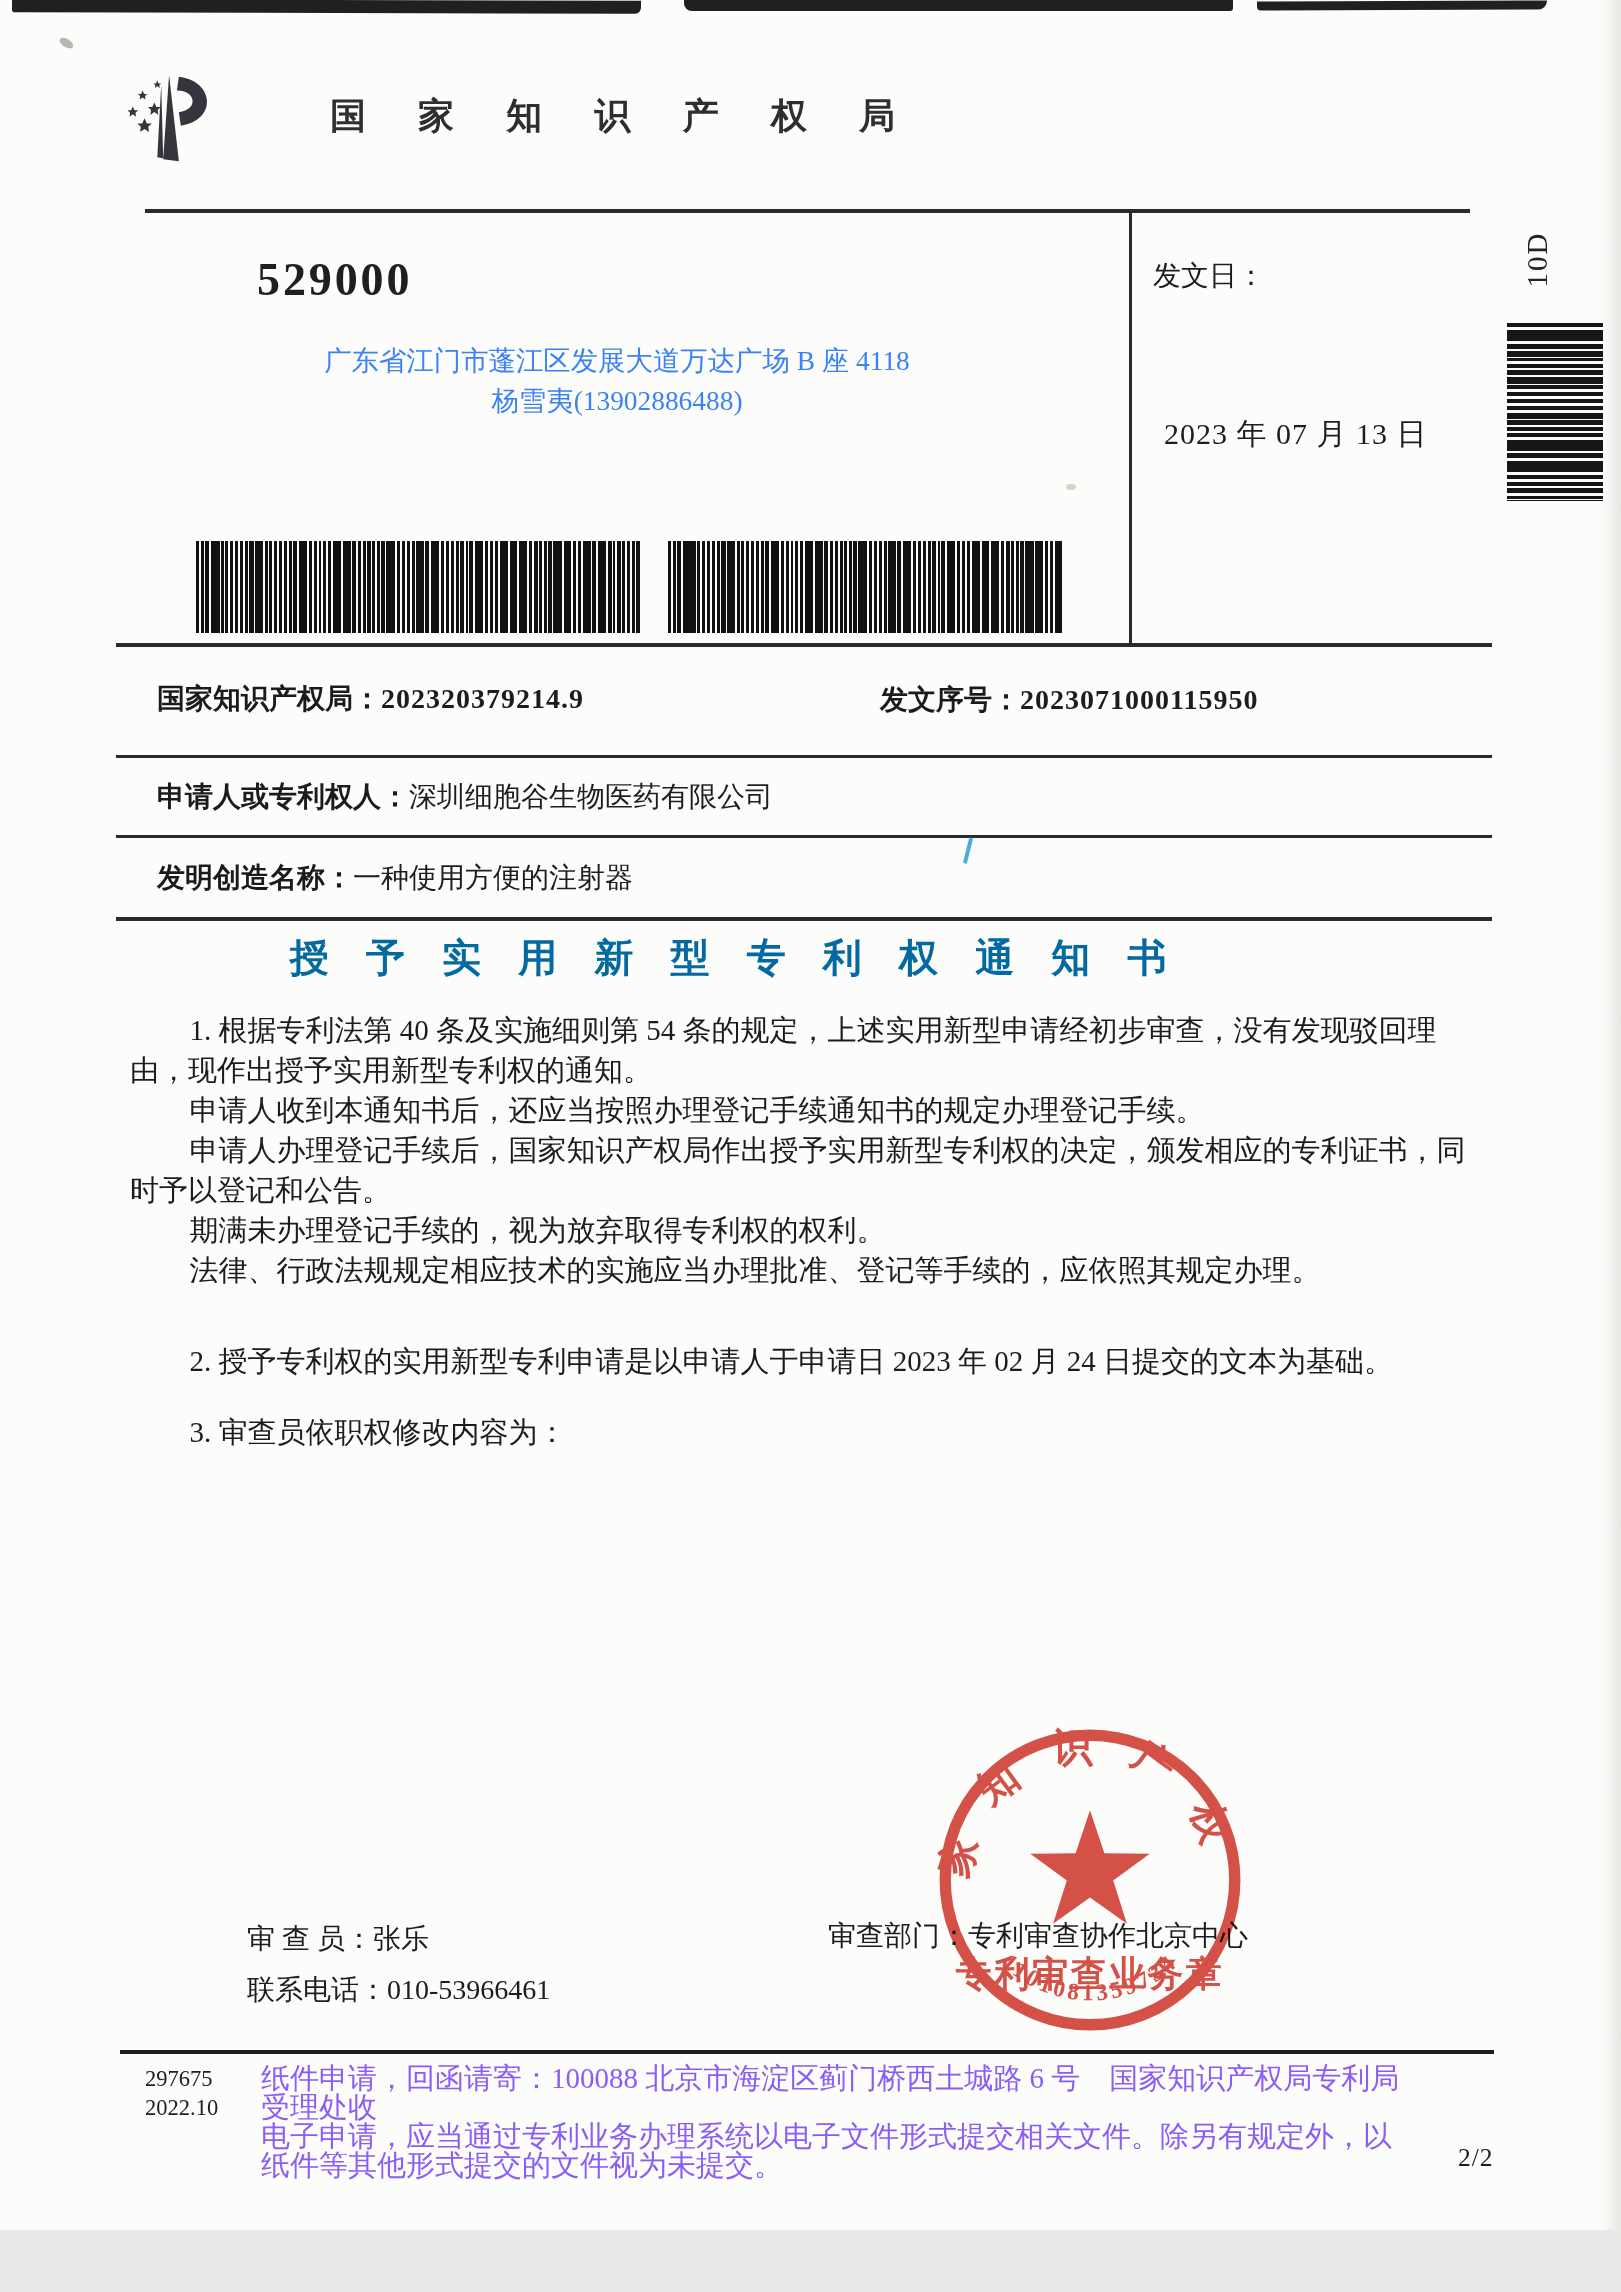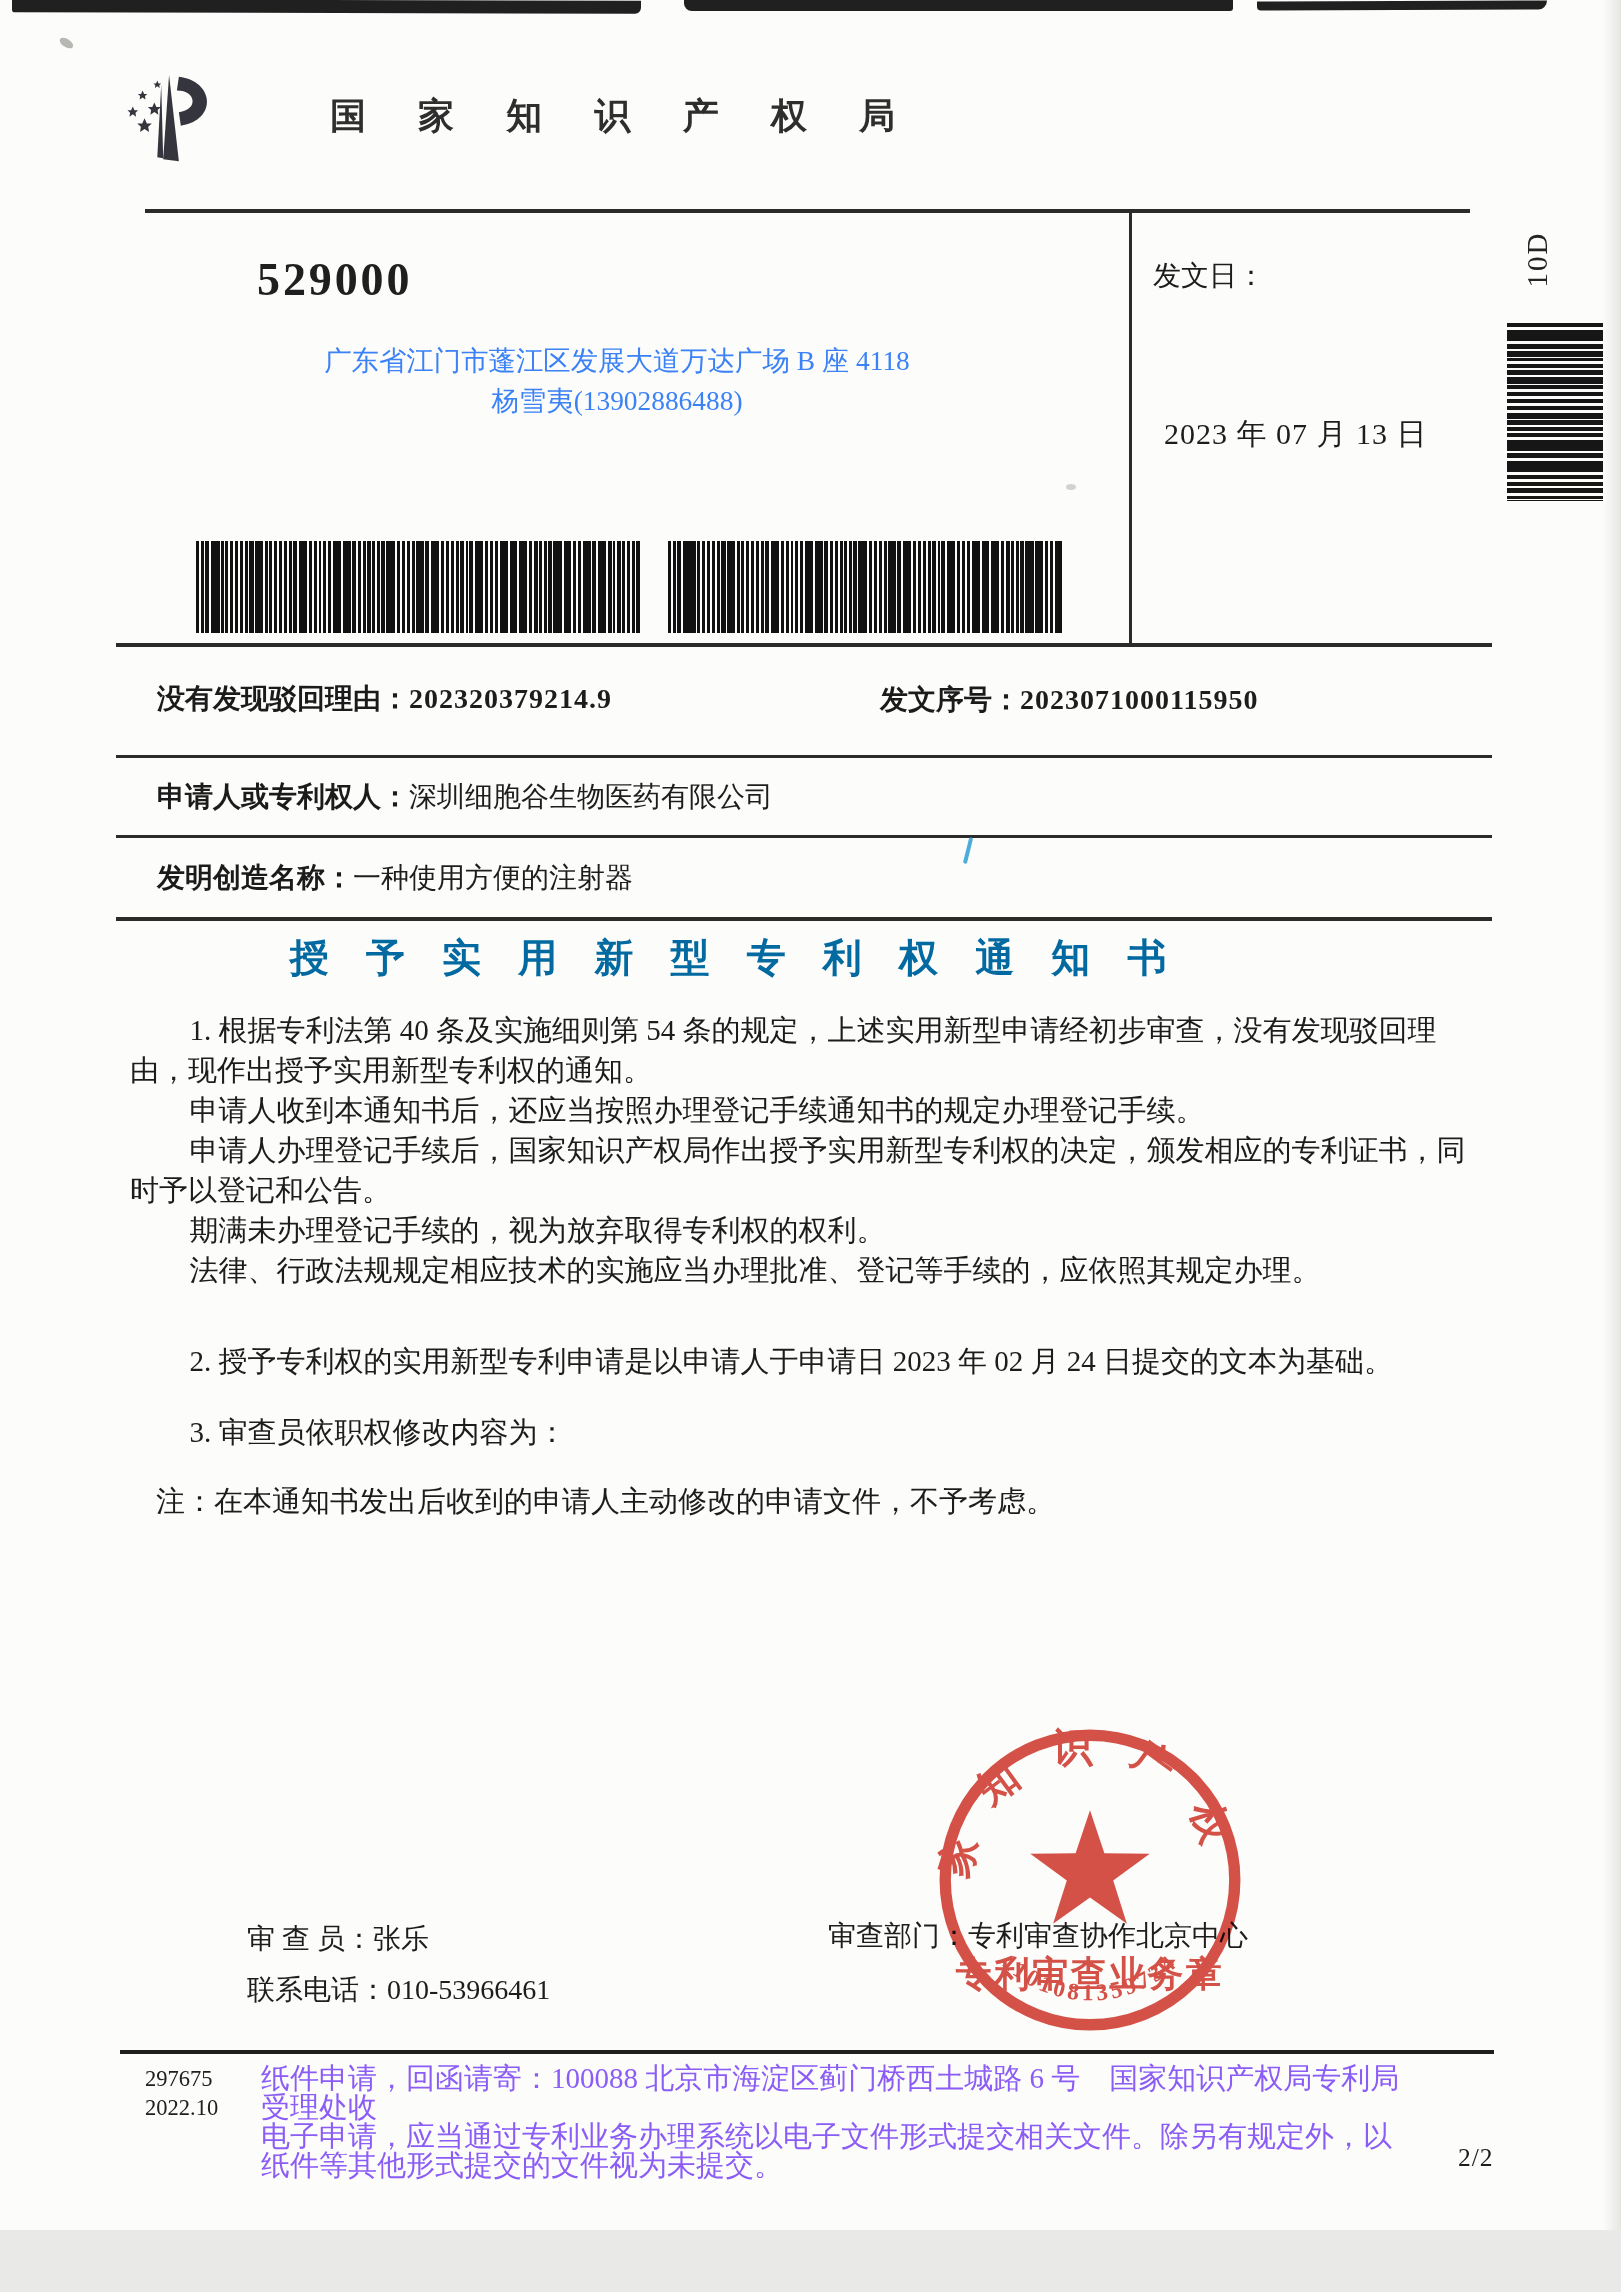--- a/index.html
+++ b/index.html
@@ -117,21 +117,21 @@
   <div class="abs issue-label">发文日：</div>
   <div class="abs issue-date">2023 年 07 月 13 日</div>
   <div class="abs side-code">10D</div>
   <div class="abs vbarcode"></div>
 
   <div class="barcode barcode1"></div>
   <div class="barcode barcode2"></div>
   <div class="rule rule2"></div>
 
   <div class="frow row1a">
-    <span class="flabel">没有发现驳回理由：</span><span class="fnum">202320379214.9</span>
+    <span class="flabel">国家知识产权局：</span><span class="fnum">202320379214.9</span>
   </div>
   <div class="frow row1b">
     <span class="flabel">发文序号：</span><span class="fnum">2023071000115950</span>
   </div>
   <div class="rule rule3"></div>
   <div class="frow row2">
     <span class="flabel">申请人或专利权人：</span><span>深圳细胞谷生物医药有限公司</span>
   </div>
   <div class="rule rule4"></div>
   <div class="frow row3">
@@ -142,21 +142,20 @@
 
   <div class="abs notice-title">授 予 实 用 新 型 专 利 权 通 知 书</div>
   <div class="abs body">
     <p>1. 根据专利法第 40 条及实施细则第 54 条的规定，上述实用新型申请经初步审查，没有发现驳回理由，现作出授予实用新型专利权的通知。</p>
     <p>申请人收到本通知书后，还应当按照办理登记手续通知书的规定办理登记手续。</p>
     <p>申请人办理登记手续后，国家知识产权局作出授予实用新型专利权的决定，颁发相应的专利证书，同时予以登记和公告。</p>
     <p>期满未办理登记手续的，视为放弃取得专利权的权利。</p>
     <p>法律、行政法规规定相应技术的实施应当办理批准、登记等手续的，应依照其规定办理。</p>
     <p class="mt1">2. 授予专利权的实用新型专利申请是以申请人于申请日 2023 年 02 月 24 日提交的文本为基础。</p>
     <p class="mt2">3. 审查员依职权修改内容为：</p>
-    <p class="mt3">注：在本通知书发出后收到的申请人主动修改的申请文件，不予考虑。</p>
   </div>
 
   <div class="abs examiner">
     <div><span>审 查 员：</span><span>张乐</span></div>
     <div><span>联系电话：</span><span>010-53966461</span></div>
   </div>
   <div class="abs dept">
     <span>审查部门：</span><span>专利审查协作北京中心</span>
   </div>
 

